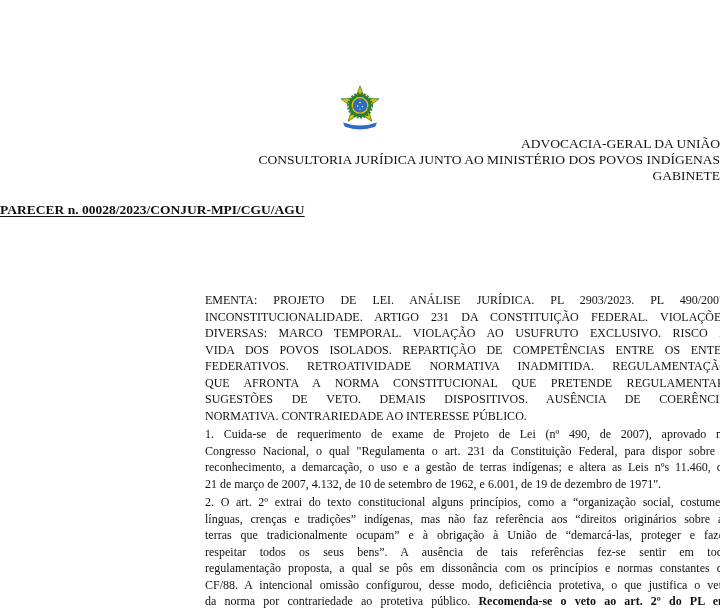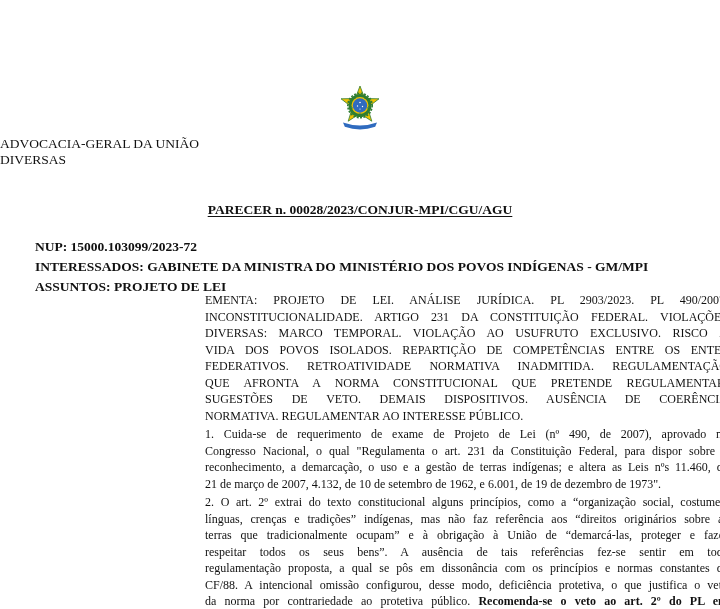--- a/index.html
+++ b/index.html
@@ -12,24 +12,24 @@
   
   .emblem{position:absolute;top:85px;left:337px;width:46px;height:46px;}
   .em-green{stroke:var(--em-green);}
   .em-star{fill:var(--em-yellow);stroke:var(--em-green);stroke-width:0.8;}
   .em-disc{fill:var(--em-blue);}
   .em-ribbon{fill:var(--em-blue);}
   .em-dot{fill:#ffffff;}
   
   .org-header{
     position:absolute;top:136px;left:0;width:720px;
-    text-align:left;font-size:13.5px;line-height:16px;
+    text-align:right;font-size:13.5px;line-height:16px;
   }
   .parecer-title{
-    position:absolute;top:202px;left:0;width:720px;text-align:center;
+    position:absolute;top:202px;left:0;width:720px;text-align:left;
     font-size:13.5px;font-weight:bold;text-decoration:underline;
     text-underline-offset:2px;
   }
   
   .info-block{
     position:absolute;top:237px;left:35px;width:680px;
     font-size:13.5px;font-weight:bold;line-height:20px;white-space:nowrap;
   }
   
   .body-block{
@@ -55,47 +55,43 @@
       <circle class="em-dot" cx="22" cy="17.5" r="0.8"></circle>
       <circle class="em-dot" cx="19.5" cy="21" r="0.7"></circle>
       <circle class="em-dot" cx="24.5" cy="21.5" r="0.7"></circle>
       <circle class="em-dot" cx="22" cy="24" r="0.6"></circle>
       <path class="em-ribbon" d="M5,37.5 Q22,43.5 39,37.5 L37.2,41.8 Q22,47 6.8,41.8 Z"></path>
     </svg>
   </div>
 
   <div class="org-header">
     <div>ADVOCACIA-GERAL DA UNIÃO</div>
-    <div>DIVERSAS</div>
+    <div>CONSULTORIA JURÍDICA JUNTO AO MINISTÉRIO DOS POVOS INDÍGENAS</div>
+    <div>GABINETE</div>
   </div>
 
   <div class="parecer-title">PARECER n. 00028/2023/CONJUR-MPI/CGU/AGU</div>
 
-  <div class="info-block">
-    <div>NUP: 15000.103099/2023-72</div>
-    <div>INTERESSADOS: GABINETE DA MINISTRA DO MINISTÉRIO DOS POVOS INDÍGENAS - GM/MPI</div>
-    <div>ASSUNTOS: PROJETO DE LEI</div>
-  </div>
 
   <div class="body-block">
       <div class="para">
         <div class="tline stretch"><span>EMENTA: PROJETO DE LEI. ANÁLISE JURÍDICA. PL 2903/2023. PL 490/2007.</span></div>
         <div class="tline stretch"><span>INCONSTITUCIONALIDADE. ARTIGO 231 DA CONSTITUIÇÃO FEDERAL. VIOLAÇÕES</span></div>
         <div class="tline stretch"><span>DIVERSAS: MARCO TEMPORAL. VIOLAÇÃO AO USUFRUTO EXCLUSIVO. RISCO À</span></div>
         <div class="tline stretch"><span>VIDA DOS POVOS ISOLADOS. REPARTIÇÃO DE COMPETÊNCIAS ENTRE OS ENTES</span></div>
         <div class="tline stretch"><span>FEDERATIVOS. RETROATIVIDADE NORMATIVA INADMITIDA. REGULAMENTAÇÃO</span></div>
         <div class="tline stretch"><span>QUE AFRONTA A NORMA CONSTITUCIONAL QUE PRETENDE REGULAMENTAR.</span></div>
         <div class="tline stretch"><span>SUGESTÕES DE VETO. DEMAIS DISPOSITIVOS. AUSÊNCIA DE COERÊNCIA</span></div>
-        <div class="tline"><span>NORMATIVA. REGULAMENTAR AO INTERESSE PÚBLICO.</span></div>
+        <div class="tline"><span>NORMATIVA. CONTRARIEDADE AO INTERESSE PÚBLICO.</span></div>
       </div>
       <div class="para">
         <div class="tline stretch"><span>1. Cuida-se de requerimento de exame de Projeto de Lei (nº 490, de 2007), aprovado no</span></div>
         <div class="tline stretch"><span>Congresso Nacional, o qual "Regulamenta o art. 231 da Constituição Federal, para dispor sobre o</span></div>
         <div class="tline stretch"><span>reconhecimento, a demarcação, o uso e a gestão de terras indígenas; e altera as Leis nºs 11.460, de</span></div>
-        <div class="tline"><span>21 de março de 2007, 4.132, de 10 de setembro de 1962, e 6.001, de 19 de dezembro de 1973".</span></div>
+        <div class="tline"><span>21 de março de 2007, 4.132, de 10 de setembro de 1962, e 6.001, de 19 de dezembro de 1971".</span></div>
       </div>
       <div class="para">
         <div class="tline stretch"><span>2. O art. 2º extrai do texto constitucional alguns princípios, como a “organização social, costumes,</span></div>
         <div class="tline stretch"><span>línguas, crenças e tradições” indígenas, mas não faz referência aos “direitos originários sobre as</span></div>
         <div class="tline stretch"><span>terras que tradicionalmente ocupam” e à obrigação à União de “demarcá-las, proteger e fazer</span></div>
         <div class="tline stretch"><span>respeitar todos os seus bens”. A ausência de tais referências fez-se sentir em toda</span></div>
         <div class="tline stretch"><span>regulamentação proposta, a qual se pôs em dissonância com os princípios e normas constantes da</span></div>
         <div class="tline stretch"><span>CF/88. A intencional omissão configurou, desse modo, deficiência protetiva, o que justifica o veto</span></div>
         <div class="tline stretch"><span>da norma por contrariedade ao protetiva público. </span><span class="b">Recomenda-se o veto ao art. 2º do PL em</span></div>
       </div>

